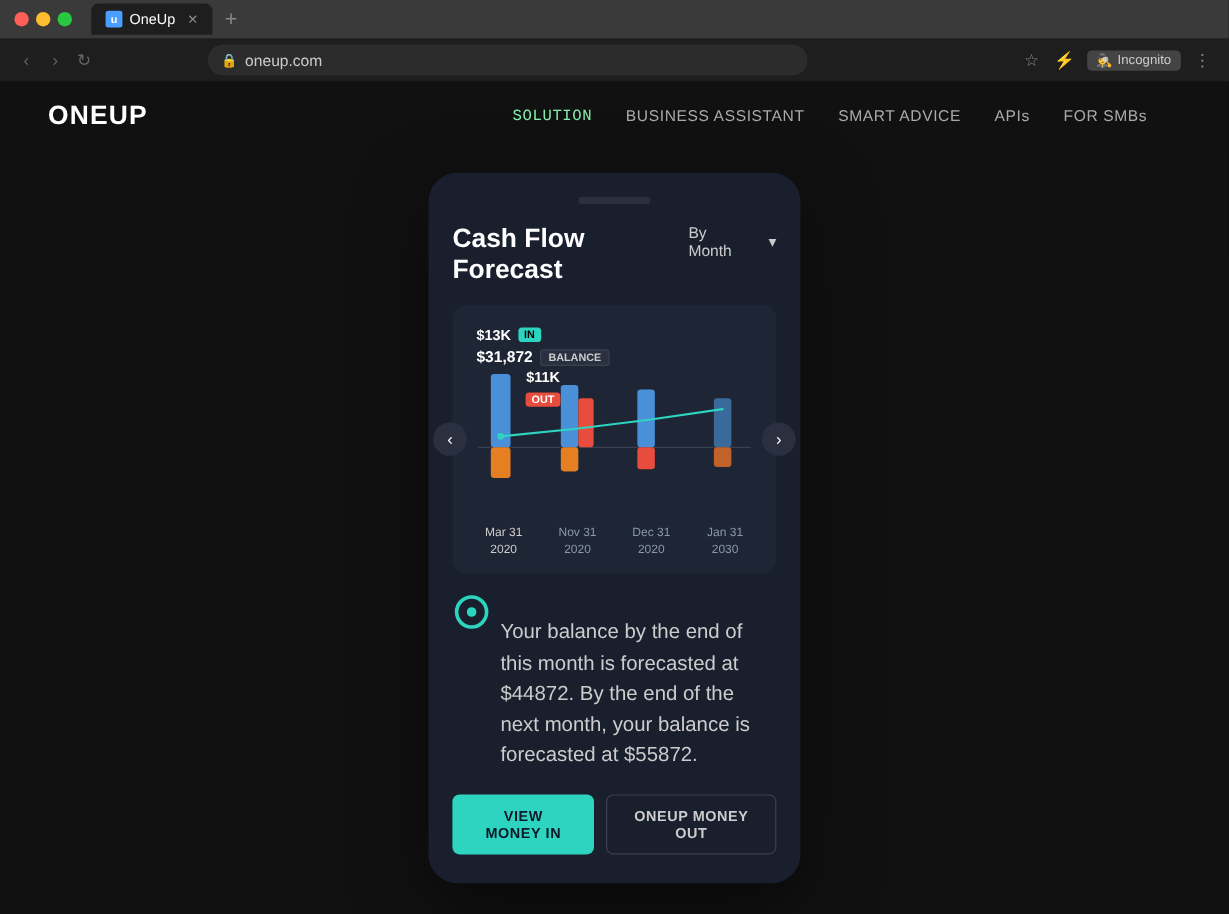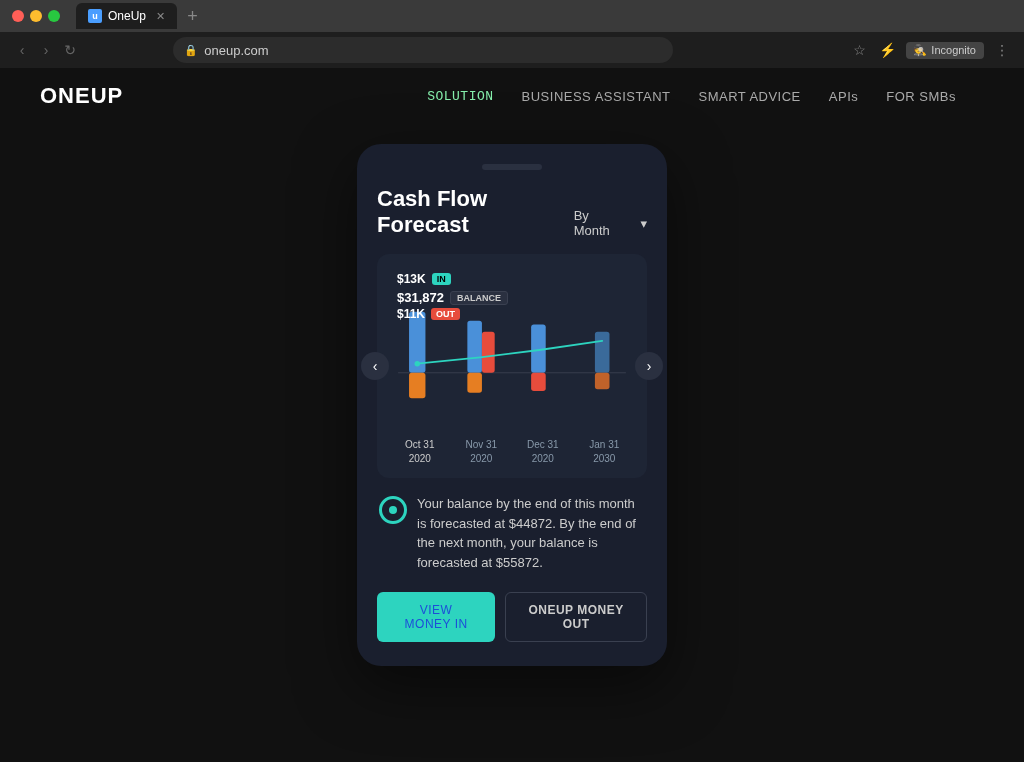--- a/index.html
+++ b/index.html
@@ -223,21 +223,21 @@
       width: 60px;
       height: 6px;
       background: #2a3040;
       border-radius: 3px;
       margin: 0 auto 16px;
     }
 
     
     .card-header {
       display: flex;
-      align-items: flex-end;
+      align-items: flex-start;
       justify-content: space-between;
       margin-bottom: 16px;
     }
     .card-title {
       color: #fff;
       font-size: 22px;
       font-weight: 700;
     }
     .period-selector {
       display: flex;
@@ -302,20 +302,21 @@
       color: #ccc;
       font-size: 9px;
       font-weight: 600;
       padding: 1px 6px;
       border-radius: 3px;
     }
     .tooltip-out-row {
       display: flex;
       align-items: center;
       gap: 6px;
+      flex-direction: column;
     }
     .tooltip-out-val {
       color: #fff;
       font-size: 12px;
       font-weight: 600;
     }
     .tooltip-label-out {
       background: #e74c3c;
       color: #fff;
       font-size: 9px;
@@ -406,37 +407,38 @@
       height: 8px;
       background: #2dd4bf;
       border-radius: 50%;
       position: absolute;
       top: 50%;
       left: 50%;
       transform: translate(-50%, -50%);
     }
     .insight-text {
       color: #ccc;
-      font-size: 13px;
+      font-size: 17px;
       line-height: 1.5;
+      margin-top: 20px;
     }
 
     
     .action-buttons {
       display: flex;
       gap: 10px;
     }
     .btn-money-in {
       background: #2dd4bf;
-      color: #1d4ed8;
+      color: #0f172a;
       border: none;
       padding: 10px 18px;
       border-radius: 6px;
       font-size: 12px;
-      font-weight: 400;
+      font-weight: 700;
       cursor: pointer;
       letter-spacing: 0.5px;
     }
     .btn-money-out {
       background: transparent;
       color: #ccc;
       border: 1px solid #3a4050;
       padding: 10px 18px;
       border-radius: 6px;
       font-size: 12px;
@@ -557,21 +559,21 @@
 
           <rect x="226" y="95" width="16" height="18" fill="#c0622a" rx="3"></rect>
 
           <polyline points="31,85 100,78 165,70 234,60" fill="none" stroke="#2dd4bf" stroke-width="2" stroke-linecap="round" stroke-linejoin="round"></polyline>
 
           <circle cx="31" cy="85" r="3" fill="#2dd4bf"></circle>
         </svg>
 
         <div class="chart-x-labels">
           <div class="x-label active">
-            <div>Oct 31</div>
+            <div>Mar 31</div>
             <div>2020</div>
           </div>
           <div class="x-label">
             <div>Nov 31</div>
             <div>2020</div>
           </div>
           <div class="x-label">
             <div>Dec 31</div>
             <div>2020</div>
           </div>

